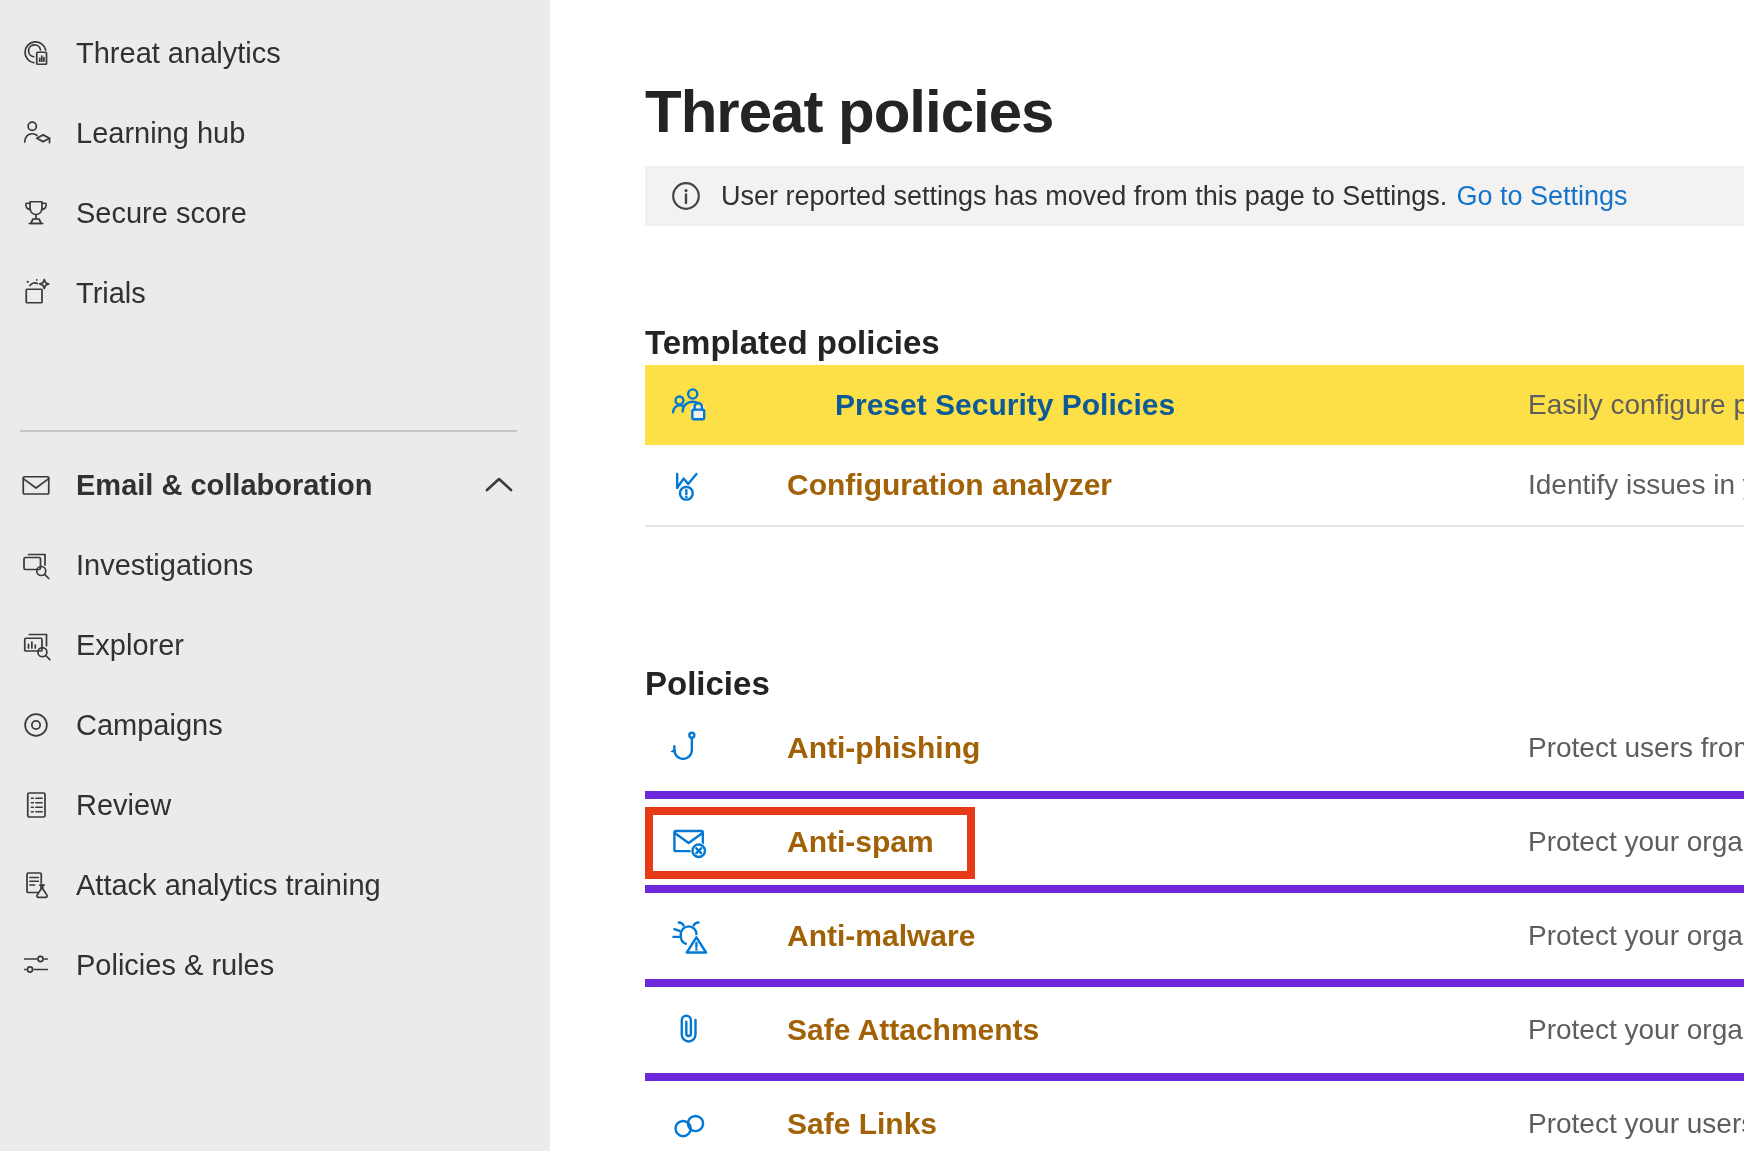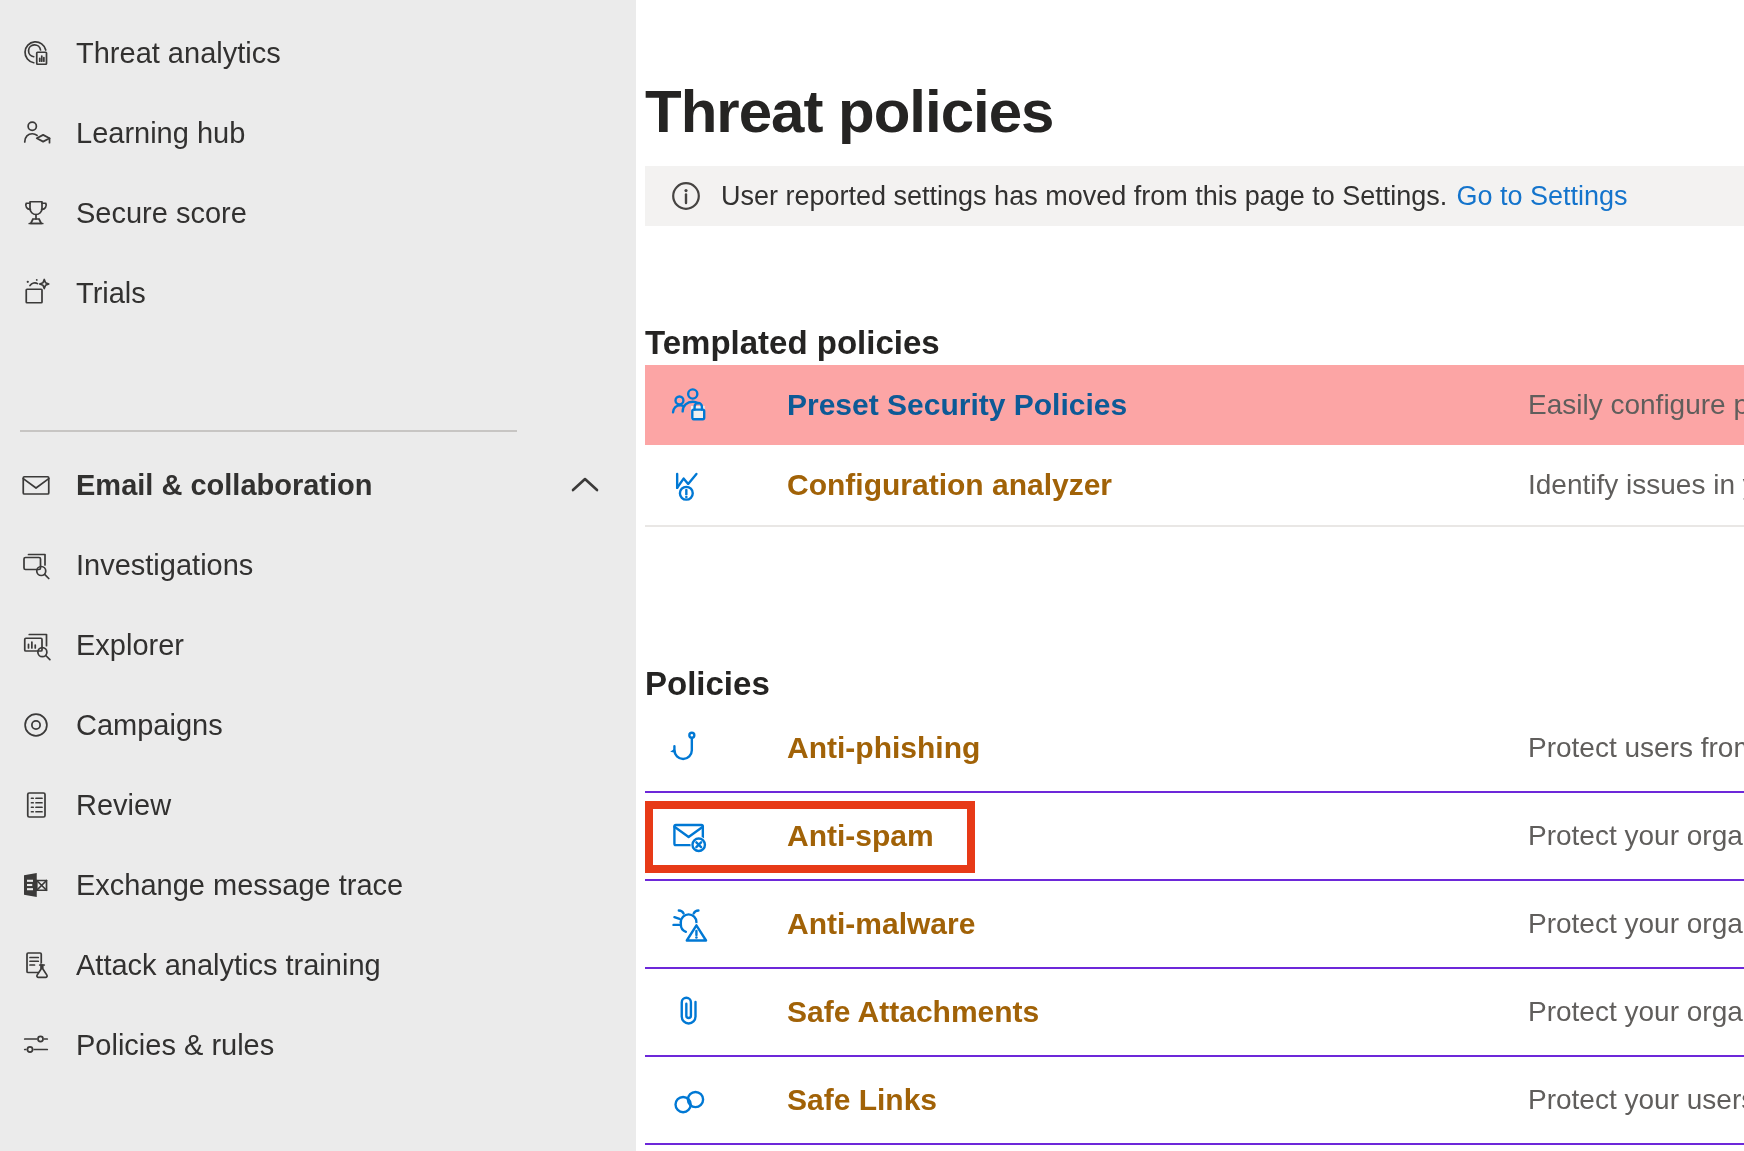--- a/index.html
+++ b/index.html
@@ -1,21 +1,21 @@
 <!DOCTYPE html>
 <html><head>
 <meta charset="utf-8">
 <style>
   html,body{margin:0;padding:0;}
   body{width:1744px;height:1151px;overflow:hidden;background:#fff;
        font-family:"Liberation Sans",sans-serif;color:#323130;}
   .page{position:relative;width:1744px;height:1151px;overflow:hidden;}
 
   
-  .sidebar{position:absolute;left:0;top:0;width:636px;height:1151px;background:#ebebeb;}
+  .sidebar{position:absolute;left:0;top:0;width:550px;height:1151px;background:#ebebeb;}
   .nav-group{position:absolute;left:0;right:0;}
   .nav-group.g1{top:13px;}
   .nav-group.g2{top:445px;}
   .nav-item{height:80px;display:flex;align-items:center;padding-left:18px;position:relative;cursor:pointer;}
   .nav-icon{width:36px;height:36px;flex:0 0 36px;display:flex;align-items:center;justify-content:center;}
   .nav-icon svg{width:36px;height:36px;}
   .nav-label{margin-left:22px;font-size:29px;color:#323130;white-space:nowrap;}
   .nav-item.bold .nav-label{font-weight:700;}
   .nav-chevron{position:absolute;right:36px;top:50%;transform:translateY(-50%);}
   .nav-divider{position:absolute;top:430px;left:20px;width:497px;height:2px;background:#c7c5c3;}
@@ -32,22 +32,22 @@
 
   .section-heading{position:absolute;left:0;font-size:33px;font-weight:700;color:#252423;white-space:nowrap;}
   .heading-templated{top:297px;}
   .heading-policies{top:638px;}
 
   .rows{position:absolute;left:0;width:1099px;}
   .rows-templated{top:365px;}
   .rows-policies{top:705px;}
   .row{position:relative;display:flex;align-items:center;cursor:pointer;}
   .rows-templated .row{height:80px;}
-  .rows-policies .row{height:86px;border-bottom:2px solid #6d28d9;}
-  .row.hl{background:#fca5a5;}
+  .rows-policies .row{height:86px;border-bottom:8px solid #6d28d9;}
+  .row.hl{background:#fde047;gap:48px;}
   .row.divider{border-bottom:2px solid #e9e7e5;}
   .row-icon{margin-left:22px;width:46px;height:46px;flex:0 0 46px;
             display:flex;align-items:center;justify-content:center;}
   .row-icon svg{width:44px;height:44px;}
   .row-label{margin-left:74px;font-size:30px;font-weight:700;color:#a16207;white-space:nowrap;}
   .row-label.link{color:#0d5a96;}
   .row-desc{position:absolute;left:883px;top:50%;transform:translateY(-50%);
             font-size:28px;color:#605e5c;white-space:nowrap;}
   .red-box{position:absolute;left:0;top:8px;width:330px;height:72px;
            border:8px solid #e73a17;box-sizing:border-box;pointer-events:none;}
@@ -171,33 +171,20 @@
           <svg viewBox="0 0 48 48">
               <rect class="s" x="13" y="8" width="23" height="32" rx="2"></rect>
               <path class="s" d="M18 15h2.2 M24 15h8 M18 21h2.2 M24 21h8 M18 27h2.2 M24 27h8 M18 33h2.2 M24 33h8"></path>
             </svg>
         </span>
         <span class="nav-label">Review</span>
       </div>
       <div class="nav-item">
         <span class="nav-icon">
           <svg viewBox="0 0 48 48">
-              <rect class="s" x="25" y="18" width="13" height="13"></rect>
-              <path class="s" d="M25 18l13 13 M38 18L25 31"></path>
-              <path d="M8 11l17-3v32l-17-3z" fill="#3b3a39"></path>
-              <rect x="12" y="17" width="8" height="2.8" fill="#ebebeb"></rect>
-              <rect x="12" y="22.6" width="7" height="2.8" fill="#ebebeb"></rect>
-              <rect x="12" y="28.2" width="8" height="2.8" fill="#ebebeb"></rect>
-            </svg>
-        </span>
-        <span class="nav-label">Exchange message trace</span>
-      </div>
-      <div class="nav-item">
-        <span class="nav-icon">
-          <svg viewBox="0 0 48 48">
               <rect class="s" x="12" y="8" width="19" height="26" rx="1.5"></rect>
               <path class="s" d="M16 14h11 M16 19h11 M16 24h6"></path>
               <path class="mask-side" d="M31 22v7l-5.5 8.5a2 2 0 0 0 1.7 3.1h9.6a2 2 0 0 0 1.7-3.1L33 29v-7z"></path>
               <path class="s" d="M31 24v5l-5.5 8.5a2 2 0 0 0 1.7 3.1h9.6a2 2 0 0 0 1.7-3.1L33 29v-5"></path>
               <path class="s" d="M29 24h6"></path>
             </svg>
         </span>
         <span class="nav-label">Attack analytics training</span>
       </div>
       <div class="nav-item">

